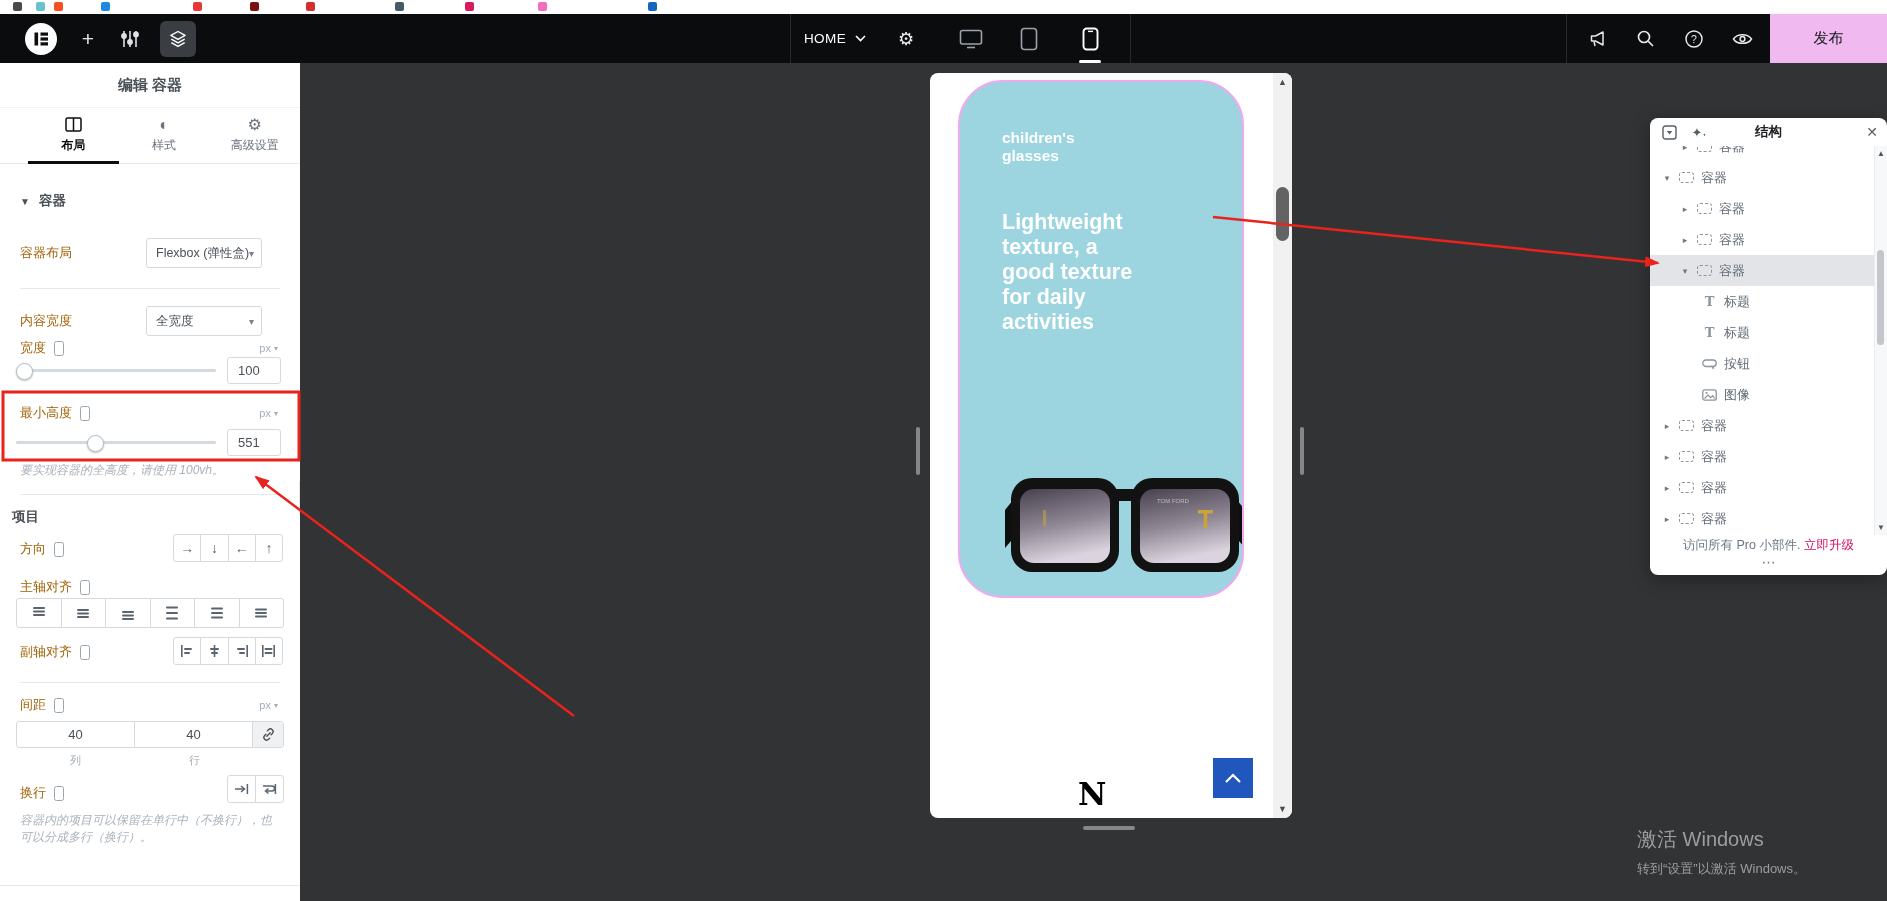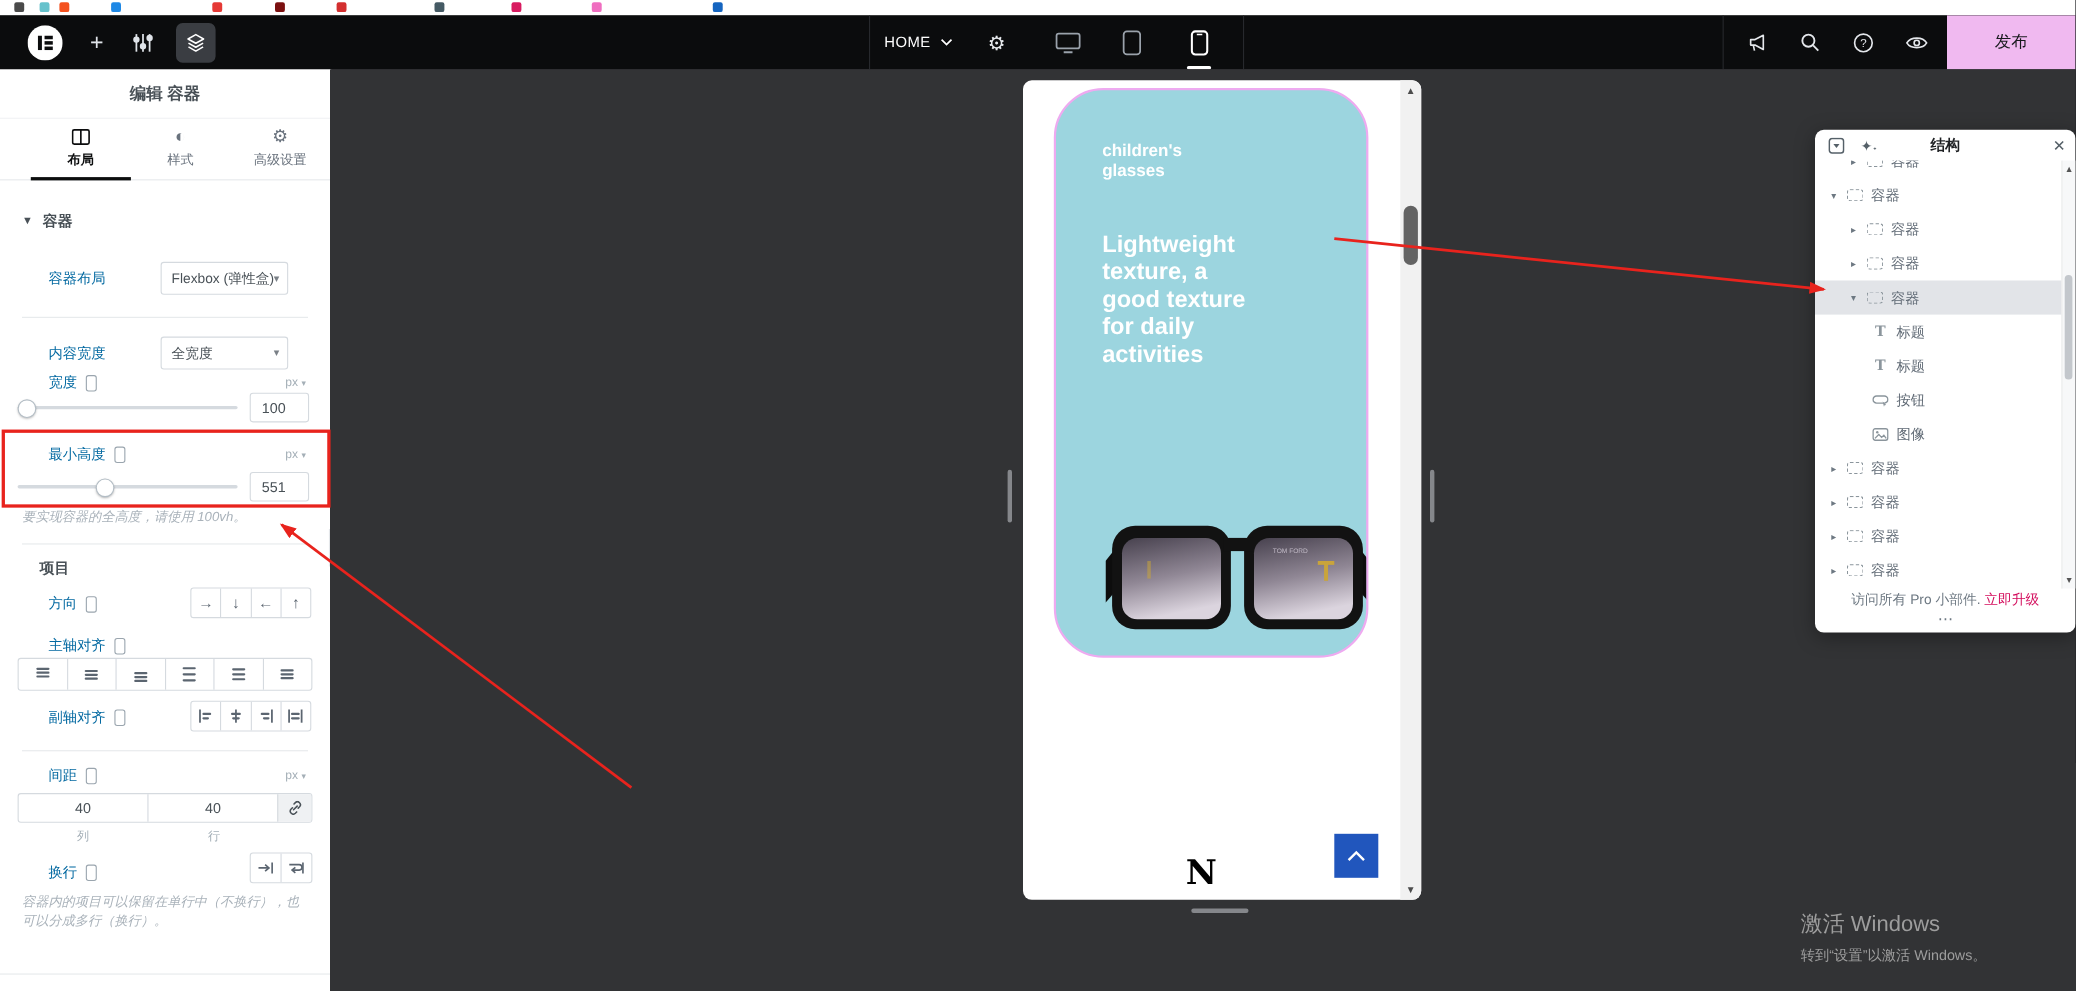--- a/index.html
+++ b/index.html
@@ -29,21 +29,21 @@
   #tb-publish{left:1770px;width:117px;background:#f0b9f0;color:#17191c;font-size:15px;cursor:pointer;}
   
   #lpanel{left:0;top:63px;width:300px;height:838px;background:#fff;border-right:1px solid #e0e3e7;color:#495157;}
   #lp-head{position:absolute;left:0;top:0;width:300px;height:44px;display:flex;align-items:center;justify-content:center;
            font-size:15px;font-weight:700;border-bottom:1px solid #f0f2f4;}
   #lp-tabs{position:absolute;left:0;top:44px;width:300px;height:56px;display:flex;border-bottom:1px solid #e6e9ec;}
   .lp-tab{flex:1;display:flex;flex-direction:column;align-items:center;justify-content:center;gap:5px;
           font-size:12px;color:#69727d;cursor:pointer;position:relative;}
   .lp-tab.active{color:#0c0d0e;font-weight:700;margin-left:28px;}
   .lp-tab.active:after{content:"";position:absolute;left:0;bottom:-1px;width:100%;height:3px;background:#0c0d0e;}
-  .plabel{position:absolute;font-size:13px;color:#0369a1;display:flex;align-items:center;gap:8px;margin-left:24px;}
+  .plabel{position:absolute;font-size:13px;color:#a16207;display:flex;align-items:center;gap:8px;}
   .mini{display:inline-block;width:8px;height:13px;border:1px solid #9aa5ae;border-radius:2.5px;}
   .unit{position:absolute;font-size:11px;color:#a4afb7;display:flex;align-items:center;gap:3px;}
   .pdiv{position:absolute;left:20px;width:260px;height:1px;background:#e6e9ec;}
   .dropdown{position:absolute;left:146px;width:116px;height:30px;border:1px solid #d5dadf;border-radius:3px;
             display:flex;align-items:center;font-size:12.5px;color:#495157;padding-left:9px;box-sizing:border-box;cursor:pointer;background:#fff;}
   .dropdown .dcaret{position:absolute;right:7px;color:#7a8087;font-size:10px;}
   .shead{position:absolute;font-size:13.5px;font-weight:700;color:#495157;display:flex;align-items:center;gap:9px;}
   .shead .scaret{font-size:10px;color:#495157;}
   .track{position:absolute;height:3px;background:#d5dadf;border-radius:2px;}
   .knob{position:absolute;width:15px;height:15px;background:#fff;border:1px solid #b3bdc5;border-radius:50%;
@@ -270,21 +270,21 @@
       <span>px</span>
         <span style="font-size:8px">▾</span>
     </div>
     <div class="track" style="left:16px;top:378px;width:200px"></div>
     <div class="knob" style="left:87px;top:372px"></div>
     <input class="pinput" style="left: 227px; top: 366px;" value="551">
 
     <div class="hint" style="top:399px;width:252px">要实现容器的全高度，请使用 100vh。</div>
     <div class="pdiv" style="top:431px"></div>
 
-    <div class="shead" style="left:36px;top:445px">项目</div>
+    <div class="shead" style="left:12px;top:445px">项目</div>
 
     <div class="plabel" style="left:20px;top:477px">
       <span>方向</span>
       <span class="mini"></span>
     </div>
     <div class="bgroup" style="left:173px;top:471px;width:110px;height:28px">
       <div class="bcell" style="flex:1">
           <span class="arrowch">→</span>
         </div>
       <div class="bcell" style="flex:1">

